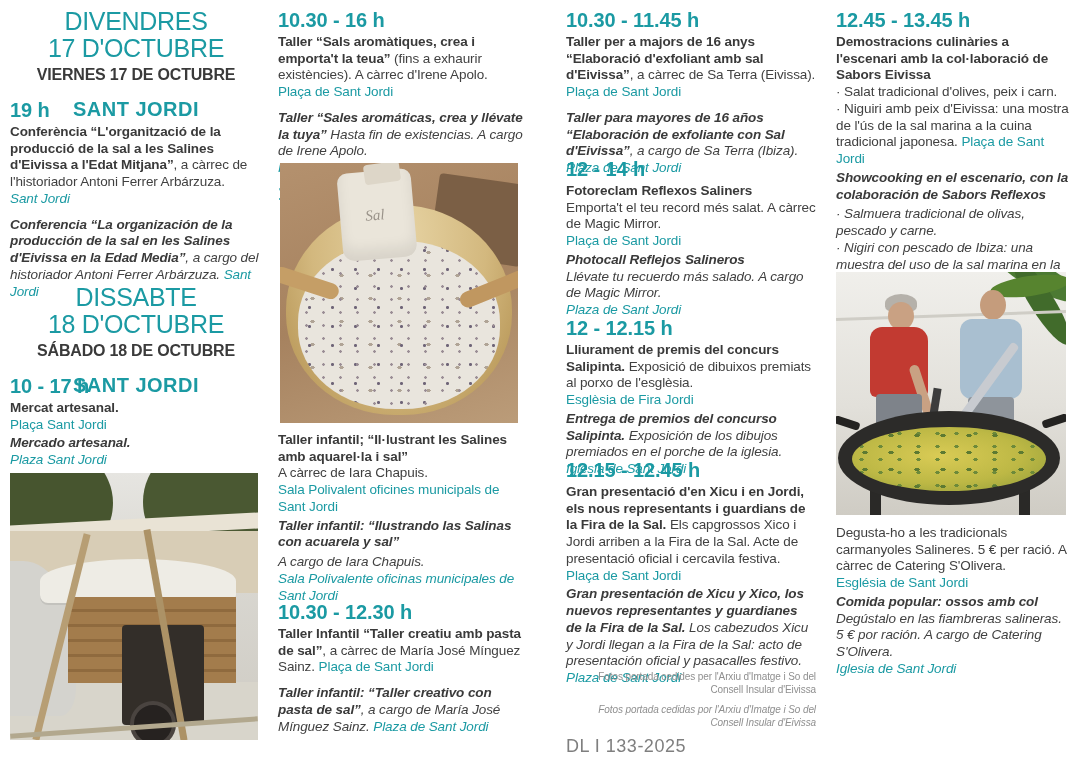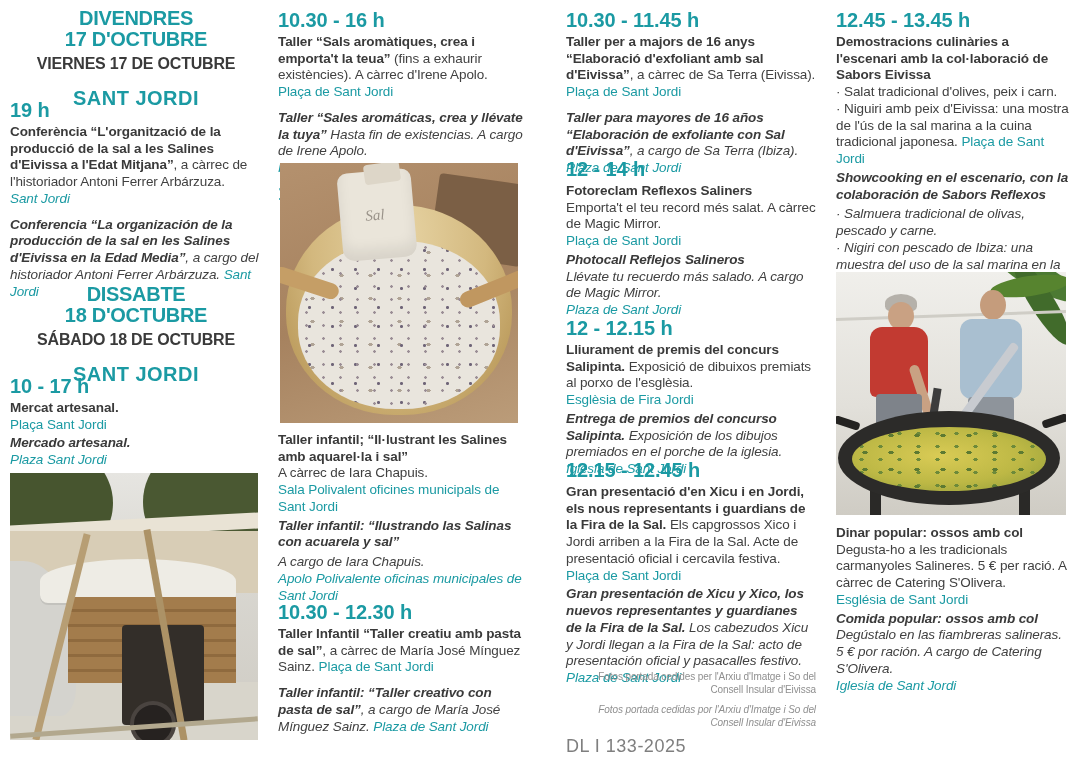--- a/index.html
+++ b/index.html
@@ -12,21 +12,21 @@
   .col3{left:566px;width:250px;}
   .col4{left:836px;width:234px;}
   .block{position:absolute;left:0;right:0;}
   p{margin:0 0 9px 0;font-size:13.5px;line-height:1.24;letter-spacing:-0.1px;}
   .b{font-weight:700;color:#3a3a3a;}
   .es{font-style:italic;}
   .time{color:#1b9aa3;font-weight:700;font-size:20px;margin:0 0 2px 0;line-height:1.2;}
   .loc{color:#1b9aa3;}
   .locline{display:block;color:#1b9aa3;}
   .tblock{display:block;}
-  .day-title{color:#1b9aa3;font-weight:700;font-size:20px;line-height:1.06;text-align:center;letter-spacing:-0.3px;}
+  .day-title{color:#1b9aa3;font-weight:400;font-size:25px;line-height:1.06;text-align:center;letter-spacing:-0.3px;}
   .day-sub{color:#3a3a3a;font-weight:700;font-size:16px;text-align:center;margin-top:5px;letter-spacing:-0.2px;}
   .day-place{color:#1b9aa3;font-weight:700;font-size:20px;text-align:center;margin-top:14px;letter-spacing:0.5px;}
   .credits p{font-size:10px;color:#8f8f8f;margin:0 0 7px 0;line-height:1.3;text-align:right;}
   .dl{font-size:18px;color:#7f7f7f;letter-spacing:0.5px;margin-top:6px;}
   
   .photo{position:absolute;overflow:hidden;}
   .photo *{position:absolute;}
   
   .photo1{top:473px;left:0;width:248px;height:267px;background:linear-gradient(180deg,#e6e5e1 0%,#d9d7d1 38%,#cecbc3 100%);}
   .p1-tree-l{top:-30px;left:-32px;width:135px;height:125px;background:#47552f;border-radius:45% 55% 60% 40%;}
@@ -149,21 +149,21 @@
     </div>
     <div class="block" style="top:432px;">
       <p style="margin-bottom:2px;">
           <span class="b tblock">Taller infantil; “Il·lustrant les Salines amb aquarel·la i sal”</span>
           <span class="tblock">A càrrec de Iara Chapuis.</span>
           <span class="locline">Sala Polivalent oficines municipals de Sant Jordi</span>
         </p>
       <p class="es">
           <span class="b tblock" style="margin-bottom:3px;">Taller infantil: “Ilustrando las Salinas con acuarela y sal”</span>
           <span class="tblock">A cargo de Iara Chapuis.</span>
-          <span class="locline">Apolo Polivalente oficinas municipales de Sant Jordi</span>
+          <span class="locline">Sala Polivalente oficinas municipales de Sant Jordi</span>
         </p>
     </div>
     <div class="block" style="top:600px;">
       <p class="time">10.30 - 12.30 h</p>
       <p><span class="b">Taller Infantil “Taller creatiu amb pasta de sal”</span><span>, a càrrec de María José Mínguez Sainz. </span><span class="loc">Plaça de Sant Jordi</span></p>
       <p class="es"><span class="b">Taller infantil: “Taller creativo con pasta de sal”</span><span>, a cargo de María José Mínguez Sainz. </span><span class="loc">Plaza de Sant Jordi</span></p>
     </div>
   </div>
 
   <div class="col col3">
@@ -231,21 +231,20 @@
       <div class="p3-ladle-cup"></div>
       <div class="p3-handle-l"></div>
       <div class="p3-handle-r"></div>
       <div class="p3-leg-l"></div>
       <div class="p3-leg-r"></div>
       <div class="p3-pan"></div>
       <div class="p3-paella"></div>
     </div>
     <div class="block" style="top:525px;">
       <p style="margin-bottom:2px;">
-          <span class="b tblock">Dinar popular: ossos amb col</span>
           <span class="tblock">Degusta-ho a les tradicionals carmanyoles Salineres. 5 € per ració. A càrrec de Catering S'Olivera.</span>
           <span class="locline">Església de Sant Jordi</span>
         </p>
       <p class="es">
           <span class="b tblock">Comida popular: ossos amb col</span>
           <span class="tblock">Degústalo en las fiambreras salineras. 5 € por ración. A cargo de Catering S'Olivera.</span>
           <span class="locline">Iglesia de Sant Jordi</span>
         </p>
     </div>
   </div>

